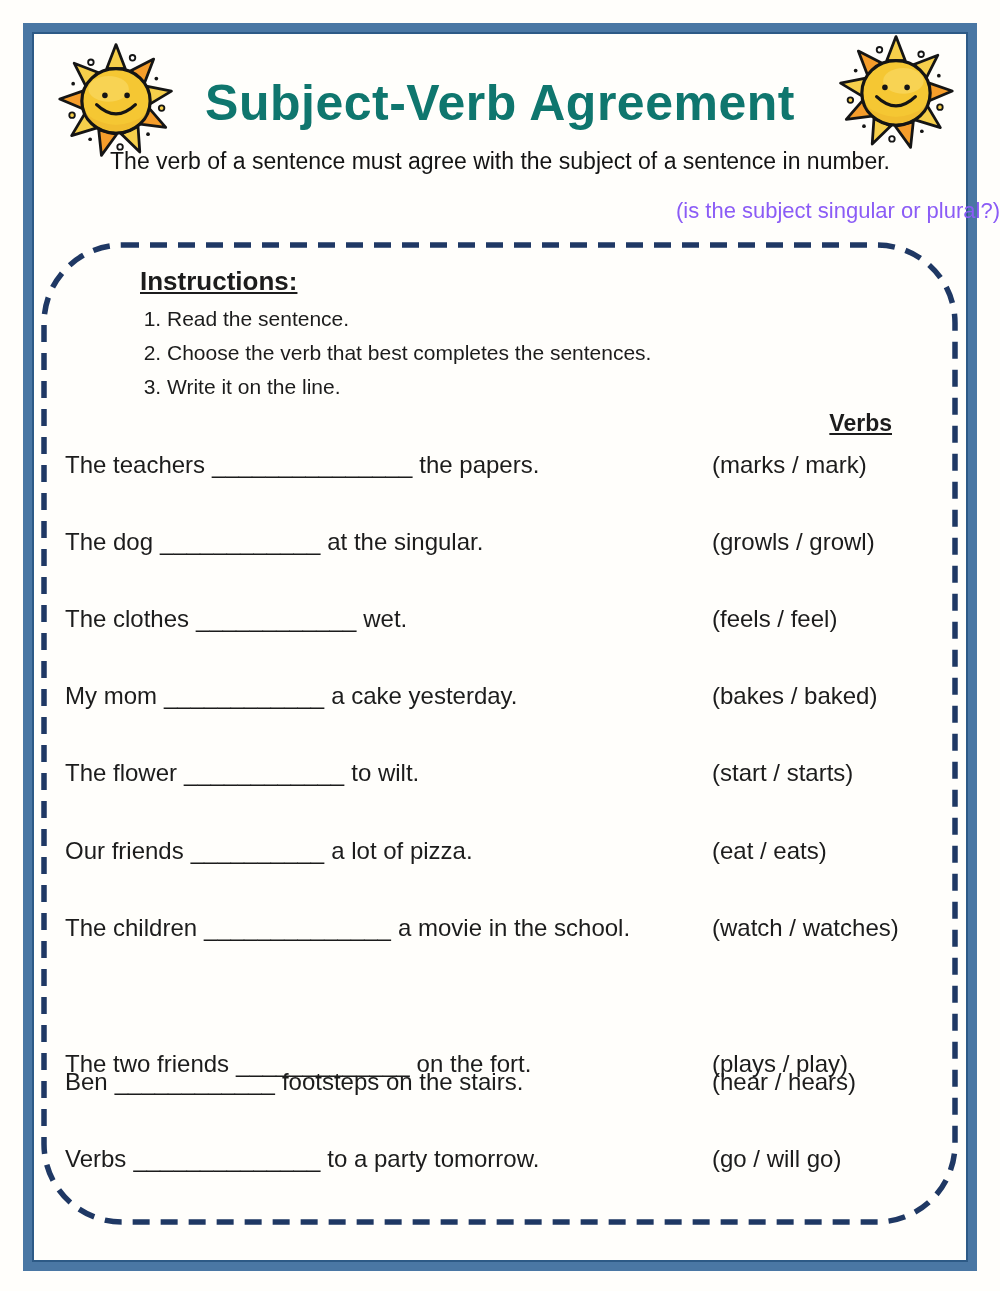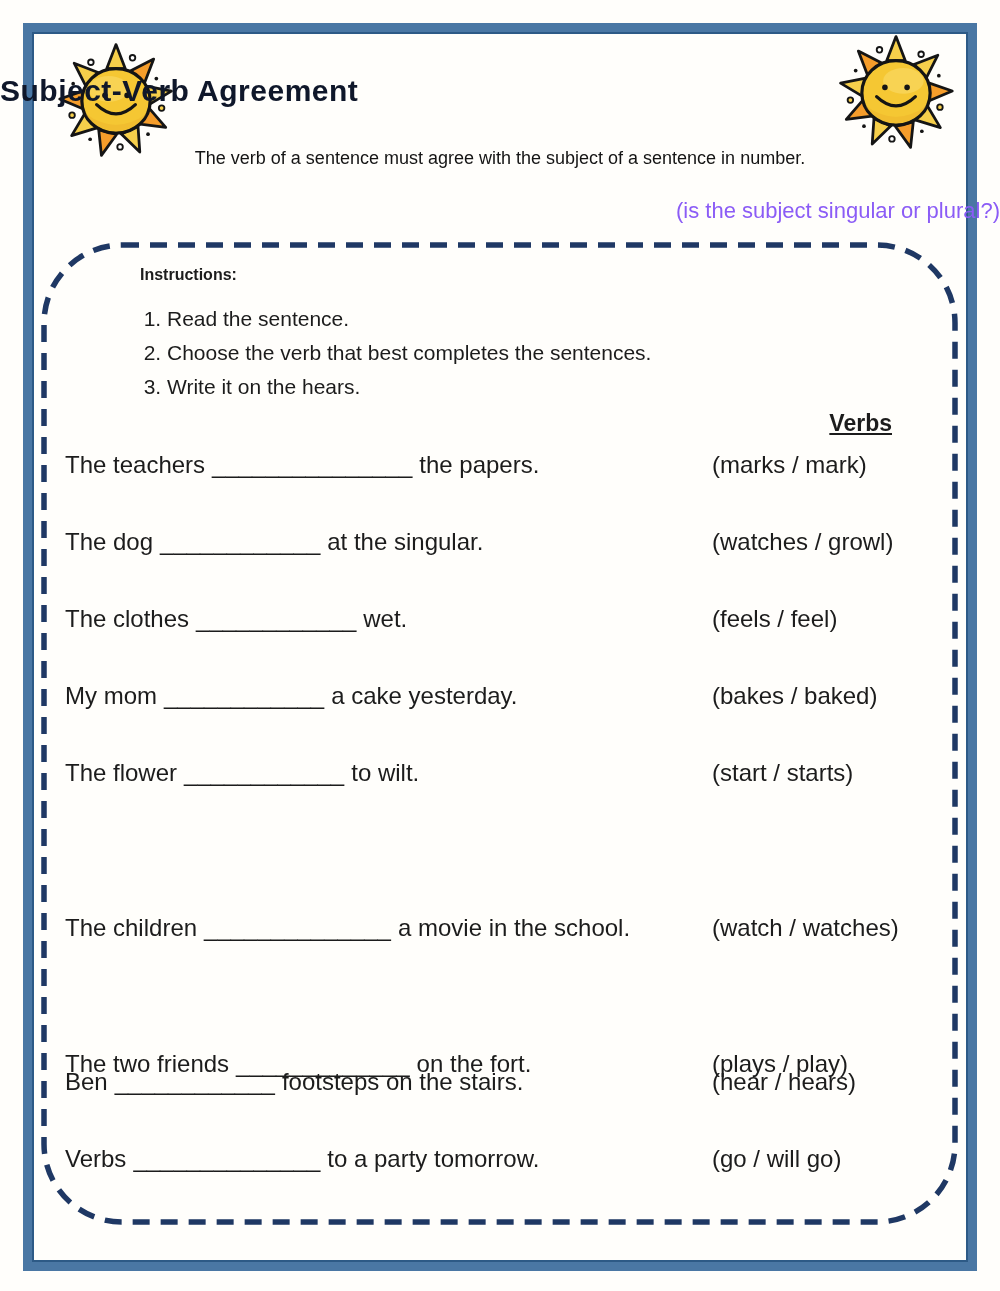--- a/index.html
+++ b/index.html
@@ -6,38 +6,38 @@
   .page{
     position:relative;width:1000px;height:1291px;background:#fffefb;
     font-family:"Liberation Sans",sans-serif;color:#1c1c1c;overflow:hidden;
   }
   .frame{
     position:absolute;left:23px;top:23px;width:954px;height:1248px;
     border:9px solid #4a77a4;box-sizing:border-box;
     box-shadow:inset 0 0 0 2px #2d5a86;
   }
   .title{
-    position:absolute;top:74px;left:0;width:100%;margin:0;text-align:left;
-    font-size:30px;font-weight:bold;letter-spacing:.5px;color:#0f172a;
+    position:absolute;top:74px;left:0;width:100%;margin:0;text-align:center;
+    font-size:50px;font-weight:bold;letter-spacing:.5px;color:#0f766e;
   }
   .sun{position:absolute;}
   .sun-left{left:52px;top:40px;}
   .sun-right{right:40px;top:32px;transform:scaleX(-1);}
   .sub1{
     position:absolute;top:148px;left:0;width:100%;margin:0;text-align:center;
-    font-size:18px;color:#141414;
+    font-size:23px;color:#141414;
   }
   .sub2{
     position:absolute;top:198px;left:0;width:100%;margin:0;text-align:right;
     font-size:22px;color:#8b5cf6;
   }
   .dashbox{position:absolute;left:0;top:0;pointer-events:none;}
   .instr-h{
-    position:absolute;left:140px;top:266px;margin:0;font-size:16px;
-    font-weight:bold;
+    position:absolute;left:140px;top:266px;margin:0;font-size:26px;
+    font-weight:bold;text-decoration:underline;
   }
   .instr-list{
     position:absolute;left:140px;top:302px;margin:0;padding-left:27px;
     font-size:21px;font-weight:normal;line-height:34px;
   }
   .verbs-h{
     position:absolute;left:712px;top:410px;width:180px;margin:0;text-align:right;
     font-size:23px;font-weight:bold;text-decoration:underline;
   }
   .row{
@@ -119,44 +119,48 @@
 
   <svg class="dashbox" width="1000" height="1291" viewBox="0 0 1000 1291" aria-hidden="true">
     <rect x="44" y="245" width="911" height="977" rx="78" fill="none" stroke="#1f3864" stroke-width="5.5" stroke-dasharray="17 11"></rect>
   </svg>
 
   <h2 class="instr-h">Instructions:</h2>
 
   <ol class="instr-list">
     <li>Read the sentence.</li>
     <li>Choose the verb that best completes the sentences.</li>
-    <li>Write it on the hears.</li>
+    <li>Write it on the line.</li>
   </ol>
 
   <h3 class="verbs-h">Verbs</h3>
 
   <div class="row" style="top:451px">
     <span class="before">The teachers</span><span class="blank">_______________</span><span class="after">the papers.</span>
     <span class="verbs">(marks / mark)</span>
   </div>
   <div class="row" style="top:528px">
     <span class="before">The dog</span><span class="blank">____________</span><span class="after">at the singular.</span>
-    <span class="verbs">(watches / growl)</span>
+    <span class="verbs">(growls / growl)</span>
   </div>
   <div class="row" style="top:605px">
     <span class="before">The clothes</span><span class="blank">____________</span><span class="after">wet.</span>
     <span class="verbs">(feels / feel)</span>
   </div>
   <div class="row" style="top:682px">
     <span class="before">My mom</span><span class="blank">____________</span><span class="after">a cake yesterday.</span>
     <span class="verbs">(bakes / baked)</span>
   </div>
   <div class="row" style="top:759px">
     <span class="before">The flower</span><span class="blank">____________</span><span class="after">to wilt.</span>
     <span class="verbs">(start / starts)</span>
+  </div>
+  <div class="row" style="top:837px">
+    <span class="before">Our friends</span><span class="blank">__________</span><span class="after">a lot of pizza.</span>
+    <span class="verbs">(eat / eats)</span>
   </div>
   <div class="row" style="top:914px">
     <span class="before">The children</span><span class="blank">______________</span><span class="after">a movie in the school.</span>
     <span class="verbs">(watch / watches)</span>
   </div>
   <div class="row" style="top:1050px">
     <span class="before">The two friends</span><span class="blank">_____________</span><span class="after">on the fort.</span>
     <span class="verbs">(plays / play)</span>
   </div>
   <div class="row" style="top:1068px">

